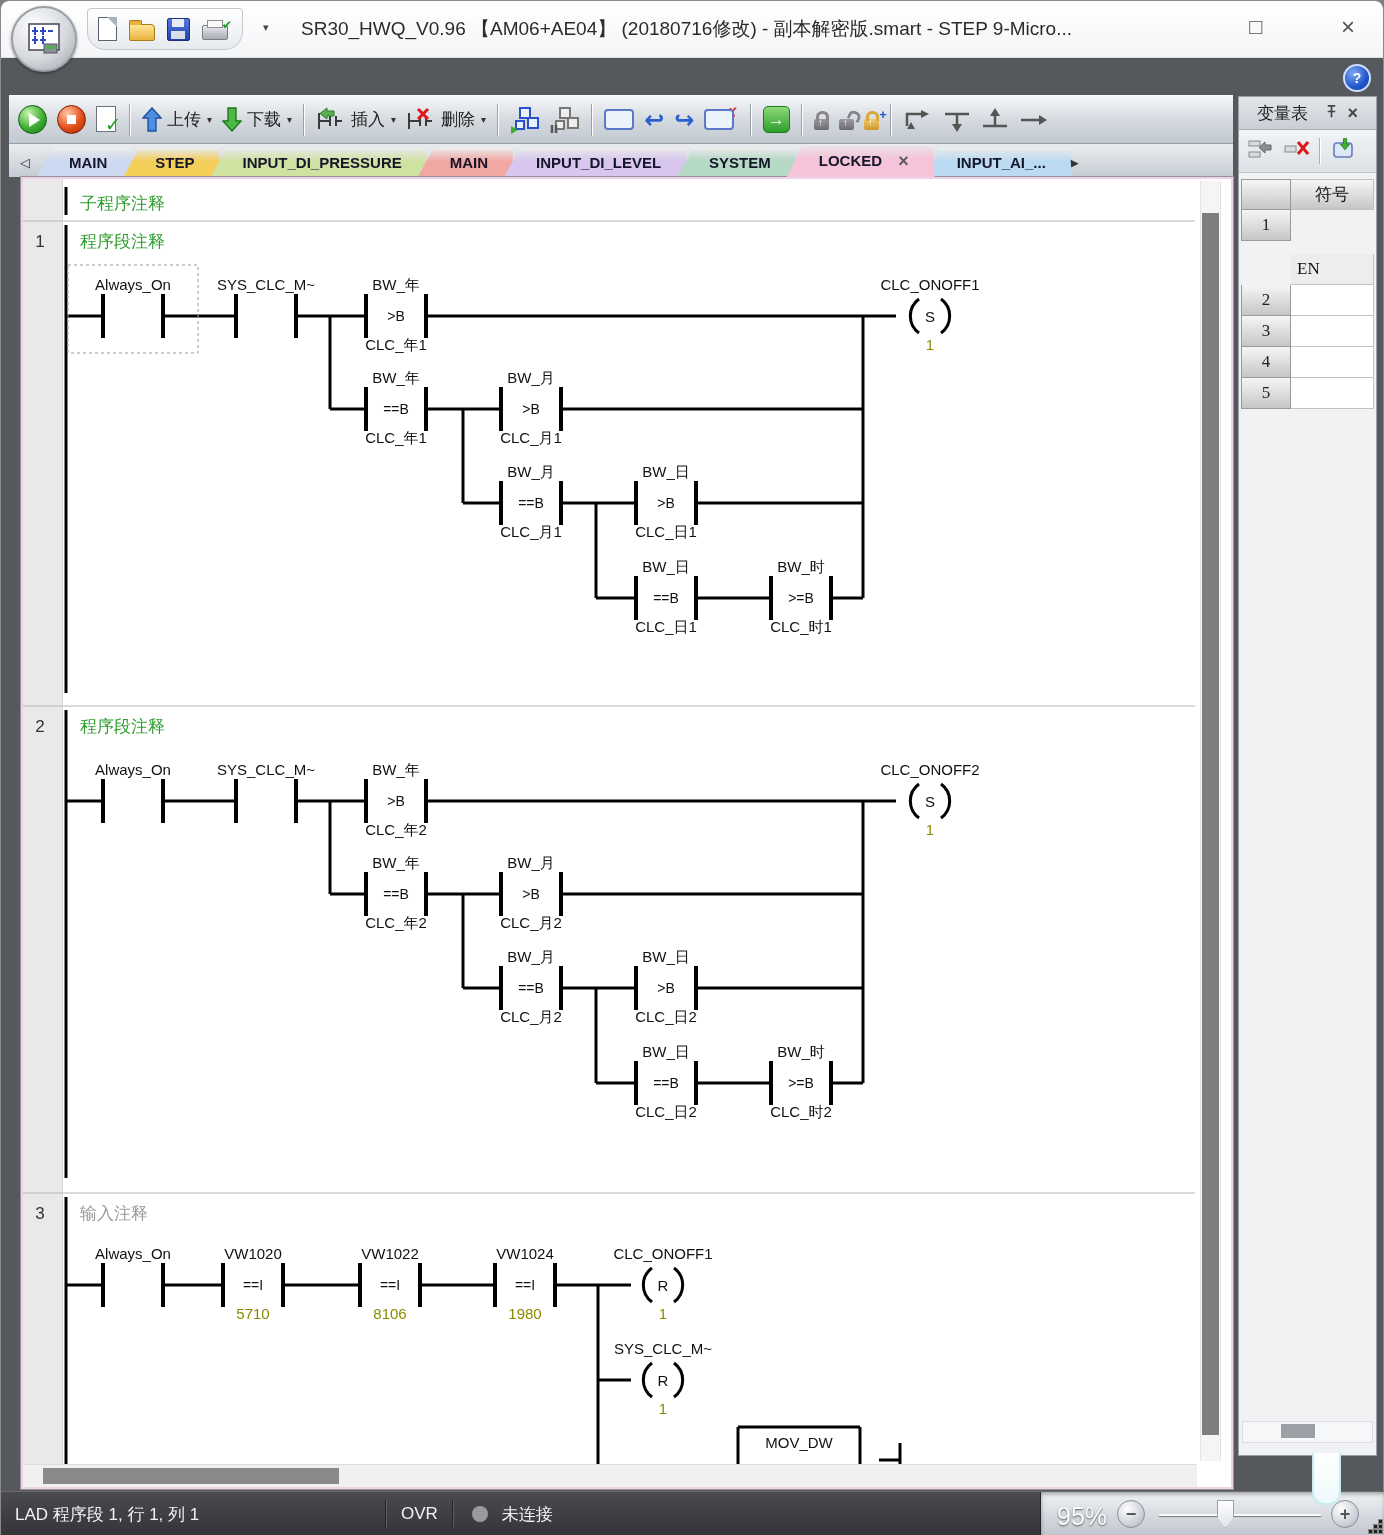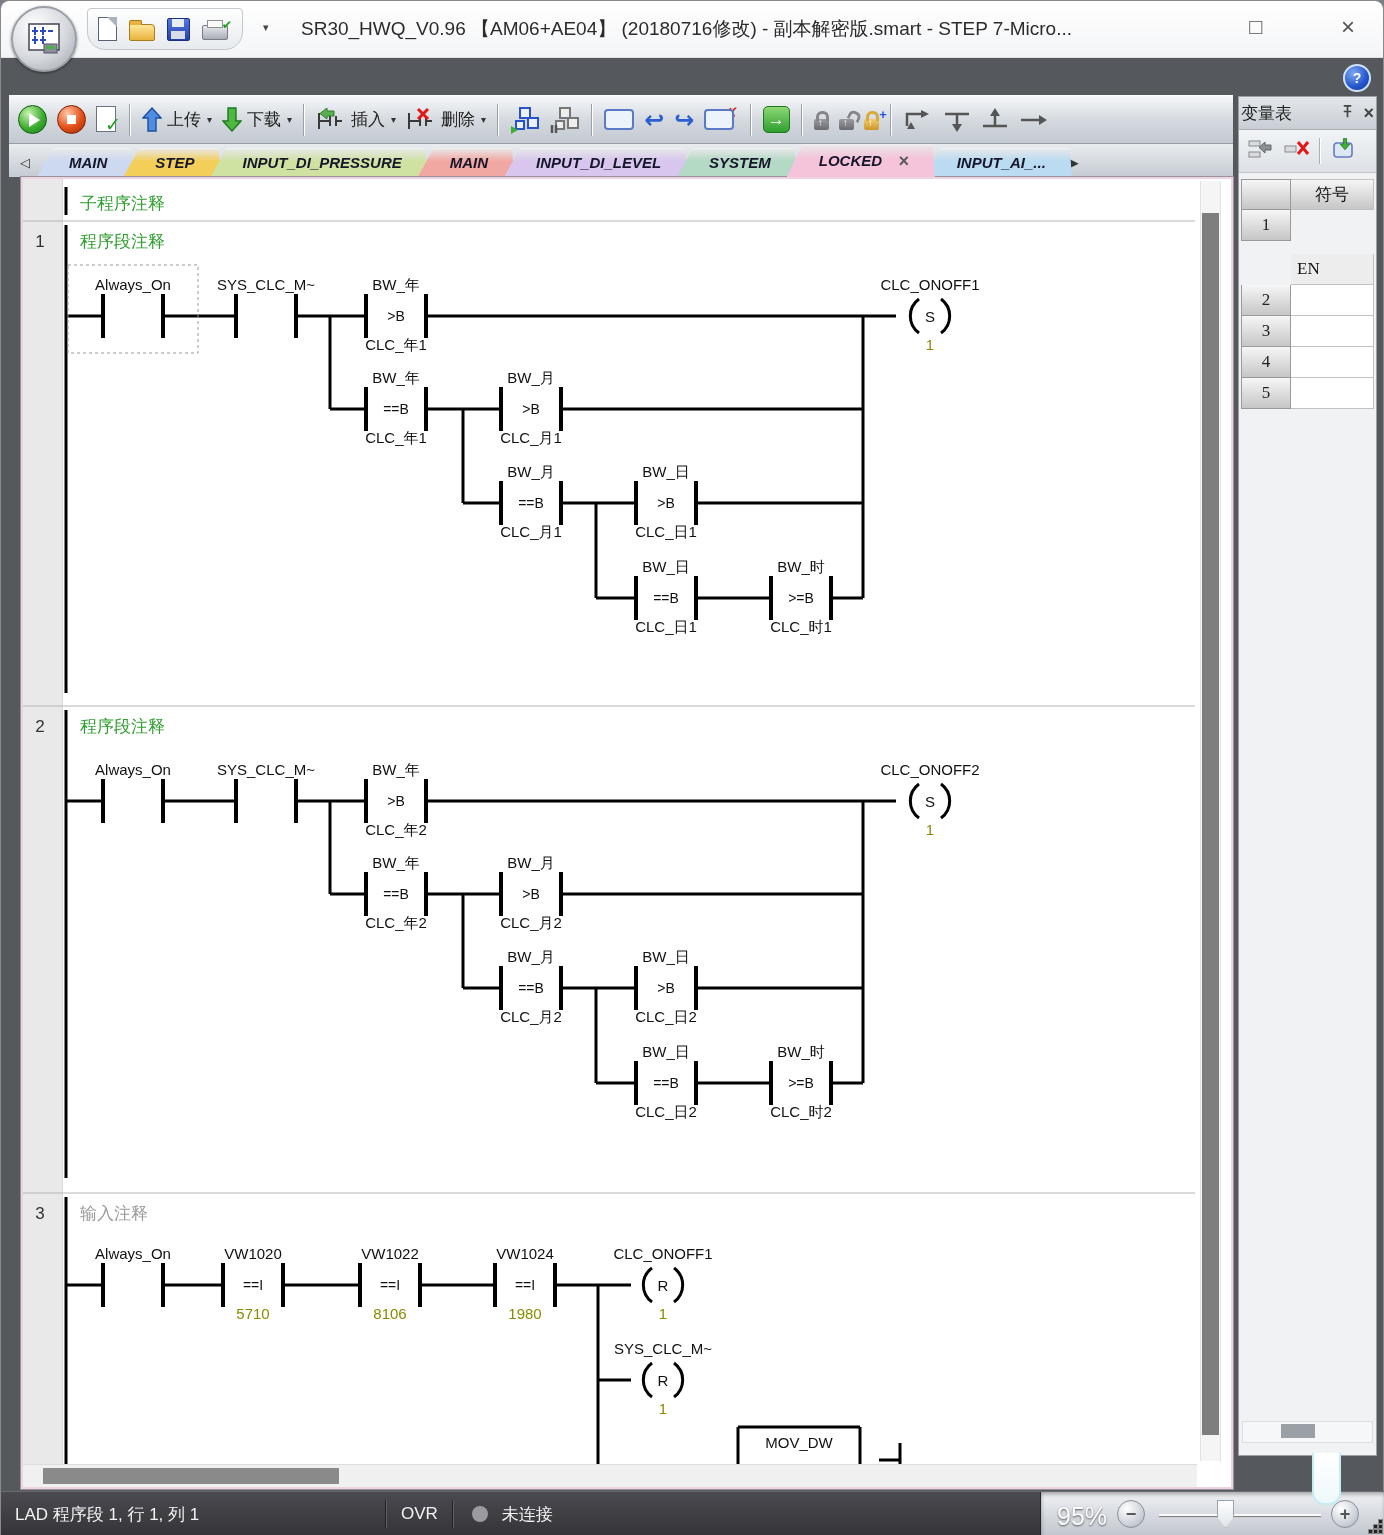--- a/index.html
+++ b/index.html
@@ -55,38 +55,38 @@
   .lock::before{content:'';position:absolute;left:2px;top:-8px;width:7px;height:7px;border:3px solid #85858b;border-bottom:none;border-radius:6px 6px 0 0;}
   .lock::after{content:'↑';position:absolute;left:4px;top:-2px;color:#fff;font-size:10px;}
   .lock.open::before{left:auto;right:-7px;transform:rotate(25deg);}
   .lock.gold{background:linear-gradient(#f0cc70,#cf9428);}
   .lock.gold::before{border-color:#d8a838;}
   .lock .plus{position:absolute;right:-8px;top:-12px;color:#2255dd;font-weight:bold;font-size:13px;}
 
   
   .tabrow{position:absolute;left:8px;top:143px;width:1224px;height:33px;background:linear-gradient(#e9ecef,#c5cbd3);display:flex;align-items:flex-end;padding-left:4px;box-sizing:border-box;}
   .tab-scroll{width:24px;height:26px;display:flex;align-items:center;justify-content:center;font-size:13px;color:#333;margin-bottom:2px;}
-  .tab-strip{display:flex;align-items:flex-end;height:100%;font-style:italic;}
+  .tab-strip{display:flex;align-items:flex-end;height:100%;}
   .tab{position:relative;height:29px;margin-right:-10px;padding:0 26px 0 32px;display:flex;align-items:center;background:linear-gradient(180deg,rgba(255,255,255,.85) 0,var(--c) 45%,var(--c));clip-path:polygon(16px 0,calc(100% - 2px) 0,100% 100%,0 100%);filter:drop-shadow(0 0 1px #596069);font-size:15px;font-weight:600;color:#16162a;white-space:nowrap;}
   .tab.active{height:33px;font-weight:700;z-index:4;}
   .tab-close{margin-left:16px;color:#5a5a5a;font-weight:700;font-size:18px;line-height:12px;}
 
   
   .editor-frame{position:absolute;left:20px;top:176px;width:1212px;height:1312px;background:#fff;border:2px solid #eed3e2;outline:1px solid #98929a;box-sizing:border-box;}
   .gutter{position:absolute;left:0;top:0;width:39px;height:100%;background:#e9e9e9;border-right:1px solid #dadada;}
   #ladder-svg{position:absolute;left:0;top:0;}
   #ladder-svg text{font-family:"Liberation Sans","DejaVu Sans",sans-serif;}
   .vscroll{position:absolute;right:10px;top:2px;bottom:26px;width:19px;background:#f5f5f5;border-left:1px solid #e2e2e2;border-right:1px solid #e2e2e2;}
   .vthumb{position:absolute;left:1px;right:1px;top:32px;height:1222px;background:#7e7e7e;}
   .hscroll{position:absolute;left:0;right:34px;bottom:0;height:22px;background:#f0f0f0;border-top:1px solid #ddd;}
   .hthumb{position:absolute;left:20px;top:3px;width:296px;height:16px;background:#8a8a8a;}
 
   
   .vartable{position:absolute;left:1237px;top:95px;width:139px;height:1360px;background:#f0f2f4;border:1px solid #9aa0a6;box-sizing:border-box;}
-  .vt-title{height:32px;display:flex;align-items:center;padding:0 2px;background:linear-gradient(#e3e7eb,#c9ced5);border-bottom:1px solid #aab0b6;font-size:17px;color:#222;}
+  .vt-title{height:32px;display:flex;align-items:center;padding:0 18px;background:linear-gradient(#e3e7eb,#c9ced5);border-bottom:1px solid #aab0b6;font-size:17px;color:#222;}
   .vt-title .t{flex:1;}
   .vt-icon{margin-left:8px;color:#444;font-size:15px;}
   .vt-toolbar{height:42px;display:flex;align-items:center;gap:10px;padding:0 8px;background:linear-gradient(#f2f4f6,#dde1e6);border-bottom:1px solid #c2c6cc;}
   .vt-sep{width:0;height:26px;border-left:1px solid #aab0b6;border-right:1px solid #fff;}
   .vt-table{margin:6px 2px 0 2px;}
   .vt-row{display:flex;font-family:Liberation Serif, serif;}
   .vt-cell-num{width:50px;height:31px;background:linear-gradient(#f6f6f6,#c6c6c6);border:1px solid #9a9a9a;border-top:none;box-sizing:border-box;display:flex;align-items:center;justify-content:center;font-size:17px;color:#222;}
   .vt-row:first-child .vt-cell-num{border-top:1px solid #9a9a9a;}
   .vt-cell-val{flex:1;height:31px;background:#fff;border:1px solid #c2c2c2;border-left:none;border-top:none;box-sizing:border-box;display:flex;align-items:center;padding-left:6px;font-size:17px;color:#111;}
   .vt-row:first-child .vt-cell-val{border-top:1px solid #c2c2c2;background:linear-gradient(#f6f6f6,#c6c6c6);justify-content:center;padding-left:0;}
@@ -128,21 +128,21 @@
         <rect x="20" y="24" width="9" height="3" fill="#49b04c"></rect>
       </svg>
     </div>
     <div class="qat">
       <span class="qicon icon-new"></span>
       <span class="qicon icon-open"></span>
       <span class="qicon icon-save"></span>
       <span class="qicon icon-print"></span>
     </div>
     <span class="qat-dd">▾</span>
-    <div class="win-title">SR30_HWQ_V0.96 【AM06+AE04】 (20180716修改)  - 副本解密版.smart - STEP 7-Micro...</div>
+    <div class="win-title">SR30_HWQ_V0.96 【AM06+AE04】 (20180716修改)  - 副本解密版.smart - STEP 9-Micro...</div>
     <div class="win-btn btn-max">□</div>
     <div class="win-btn btn-close">×</div>
   </div>
 
   <div class="help-circle">?</div>
 
   <div class="toolbar">
     <span class="tbtn">
         <span class="ball green"></span>
       </span>

